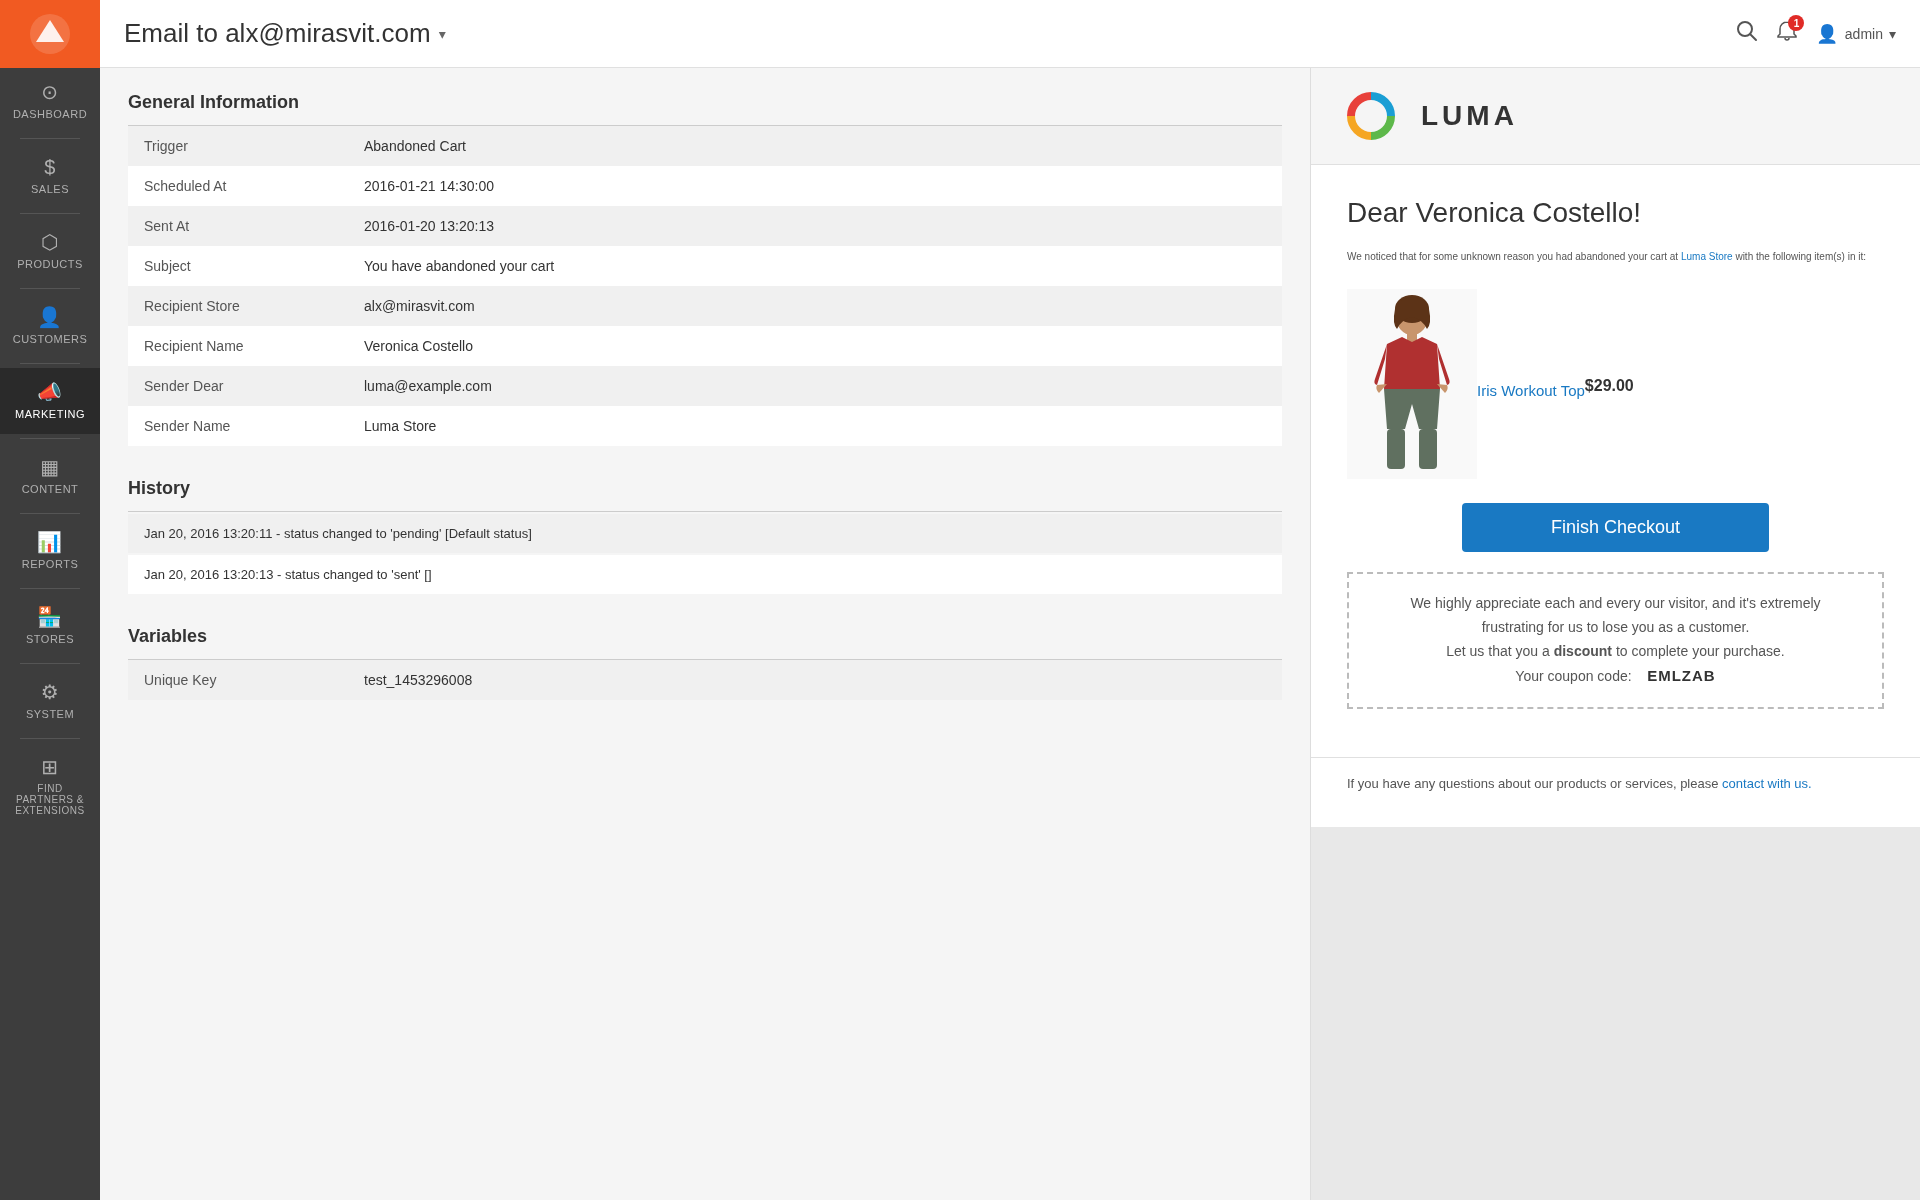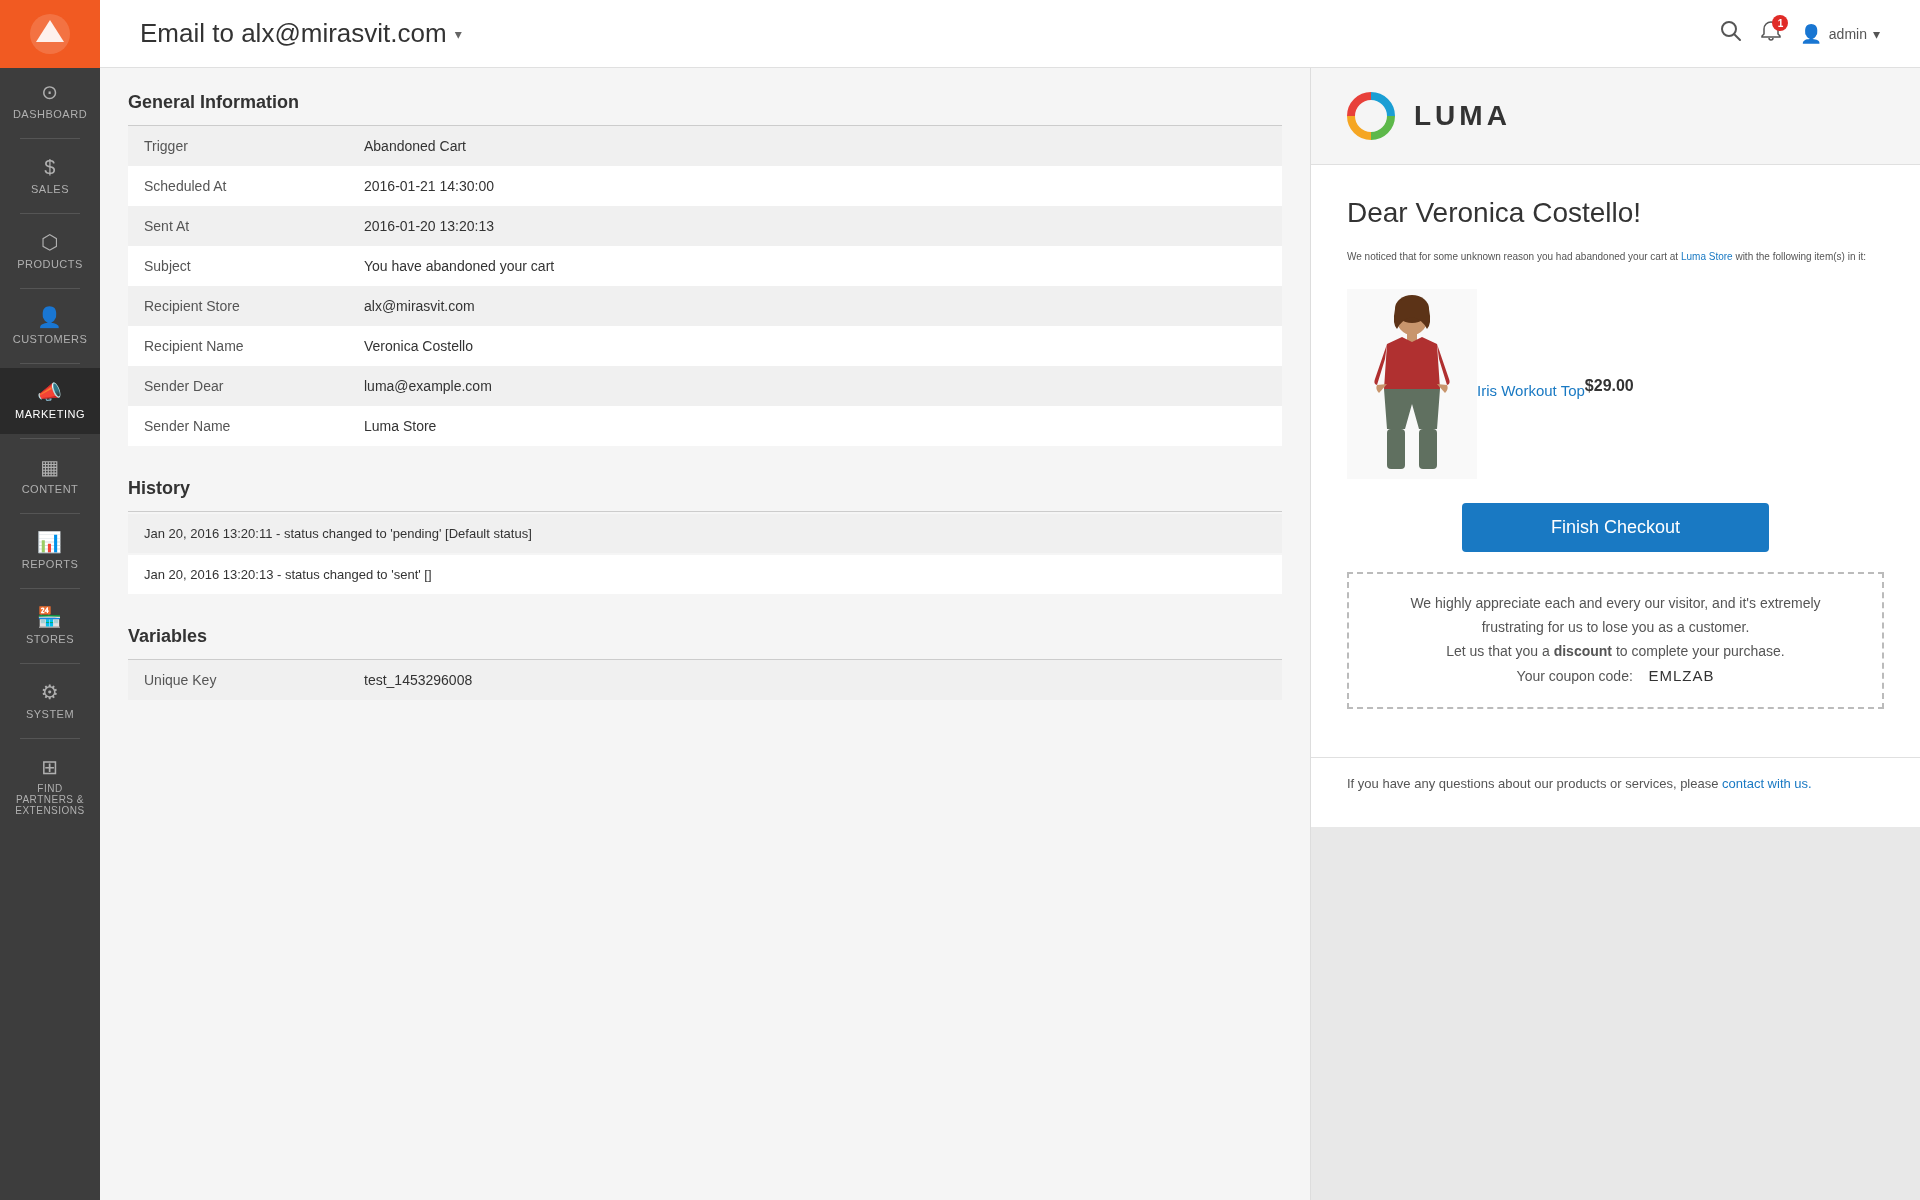--- a/index.html
+++ b/index.html
@@ -52,21 +52,21 @@
       overflow: hidden;
     }
 
     
     .top-header {
       background: #fff;
       border-bottom: 1px solid #e0e0e0;
       height: 68px;
       display: flex;
       align-items: center;
-      padding: 0 40px;
+      padding: 0 24px;
       flex-shrink: 0;
       justify-content: flex-end;
     }
     .page-title-area { flex: 1; display: flex; align-items: center; gap: 8px; }
     .page-title {
       font-size: 26px;
       font-weight: 300;
       color: #333;
     }
     .title-dropdown-icon { color: #666; font-size: 14px; cursor: pointer; }
@@ -151,21 +151,21 @@
     }
     .email-preview {
       background: #fff;
       margin: 0;
     }
     .email-header {
       background: #f5f5f5;
       padding: 24px 36px;
       border-bottom: 1px solid #e0e0e0;
     }
-    .luma-logo { display: flex; align-items: center; gap: 19px; }
+    .luma-logo { display: flex; align-items: center; gap: 26px; }
     .luma-logo-icon { width: 48px; height: 48px; }
     .luma-logo-text {
       font-size: 28px;
       font-weight: 700;
       letter-spacing: 4px;
       color: #333;
     }
     .email-body { padding: 32px 36px; }
     .email-greeting {
       font-size: 28px;
@@ -222,21 +222,21 @@
       padding: 18px 24px;
       margin: 16px 0;
       text-align: center;
     }
     .discount-text {
       font-size: 14px;
       color: #555;
       line-height: 1.7;
     }
     .coupon-code {
-      font-weight: 400;
+      font-weight: 700;
       font-size: 15px;
       color: #333;
       letter-spacing: 1px;
     }
     .email-footer {
       padding: 16px 36px 32px;
       border-top: 1px solid #e0e0e0;
     }
     .footer-text { font-size: 13px; color: #555; line-height: 1.6; }
 

